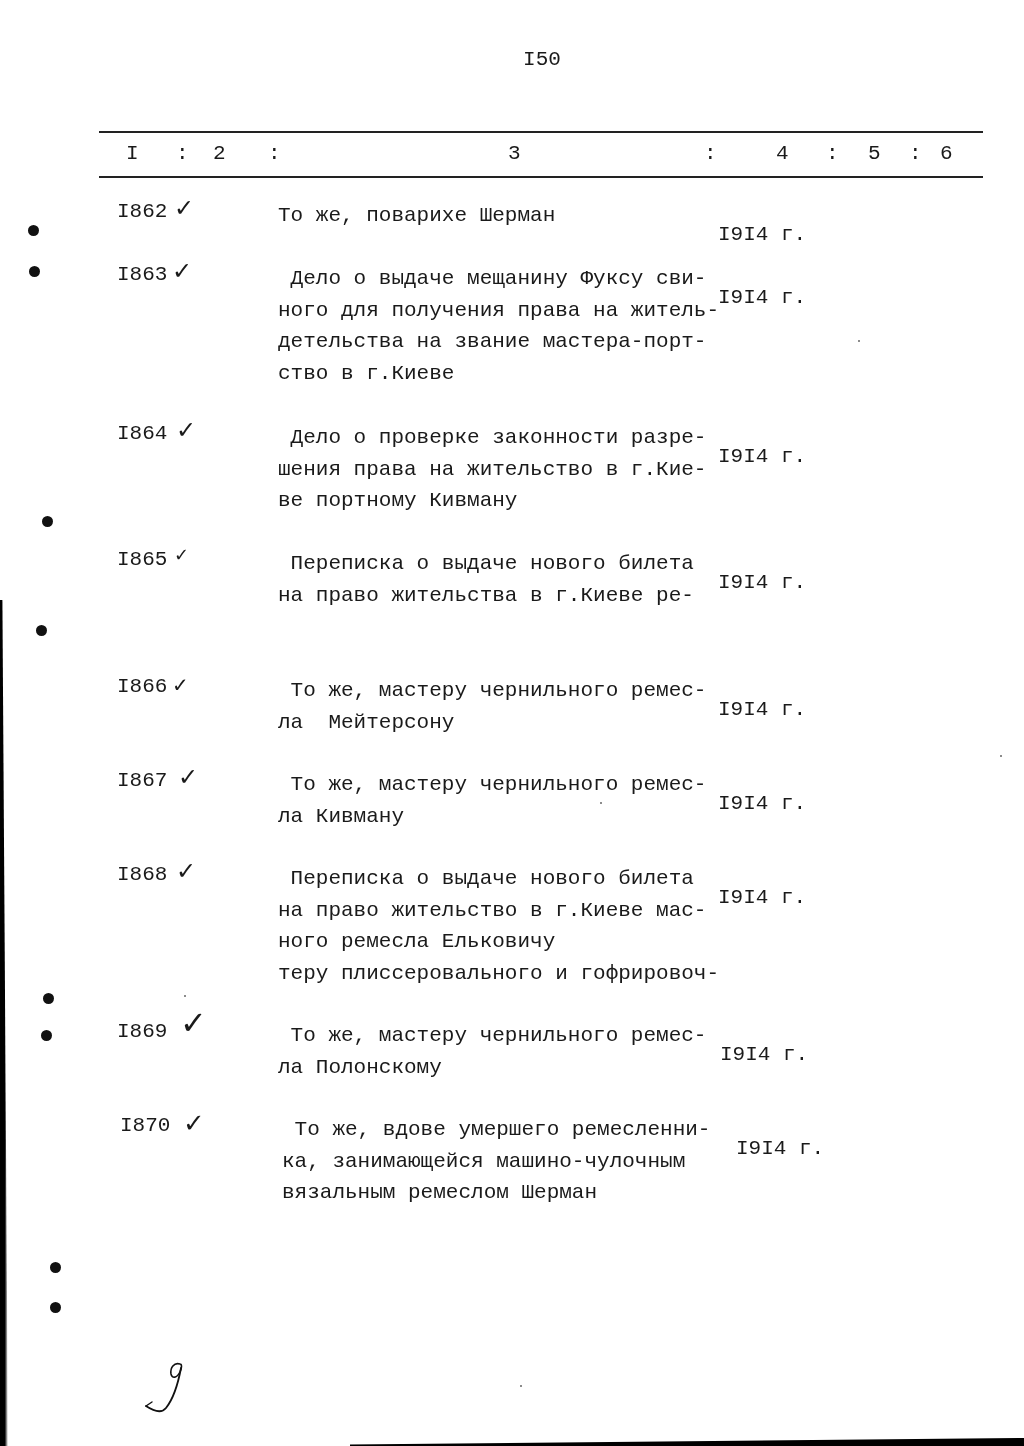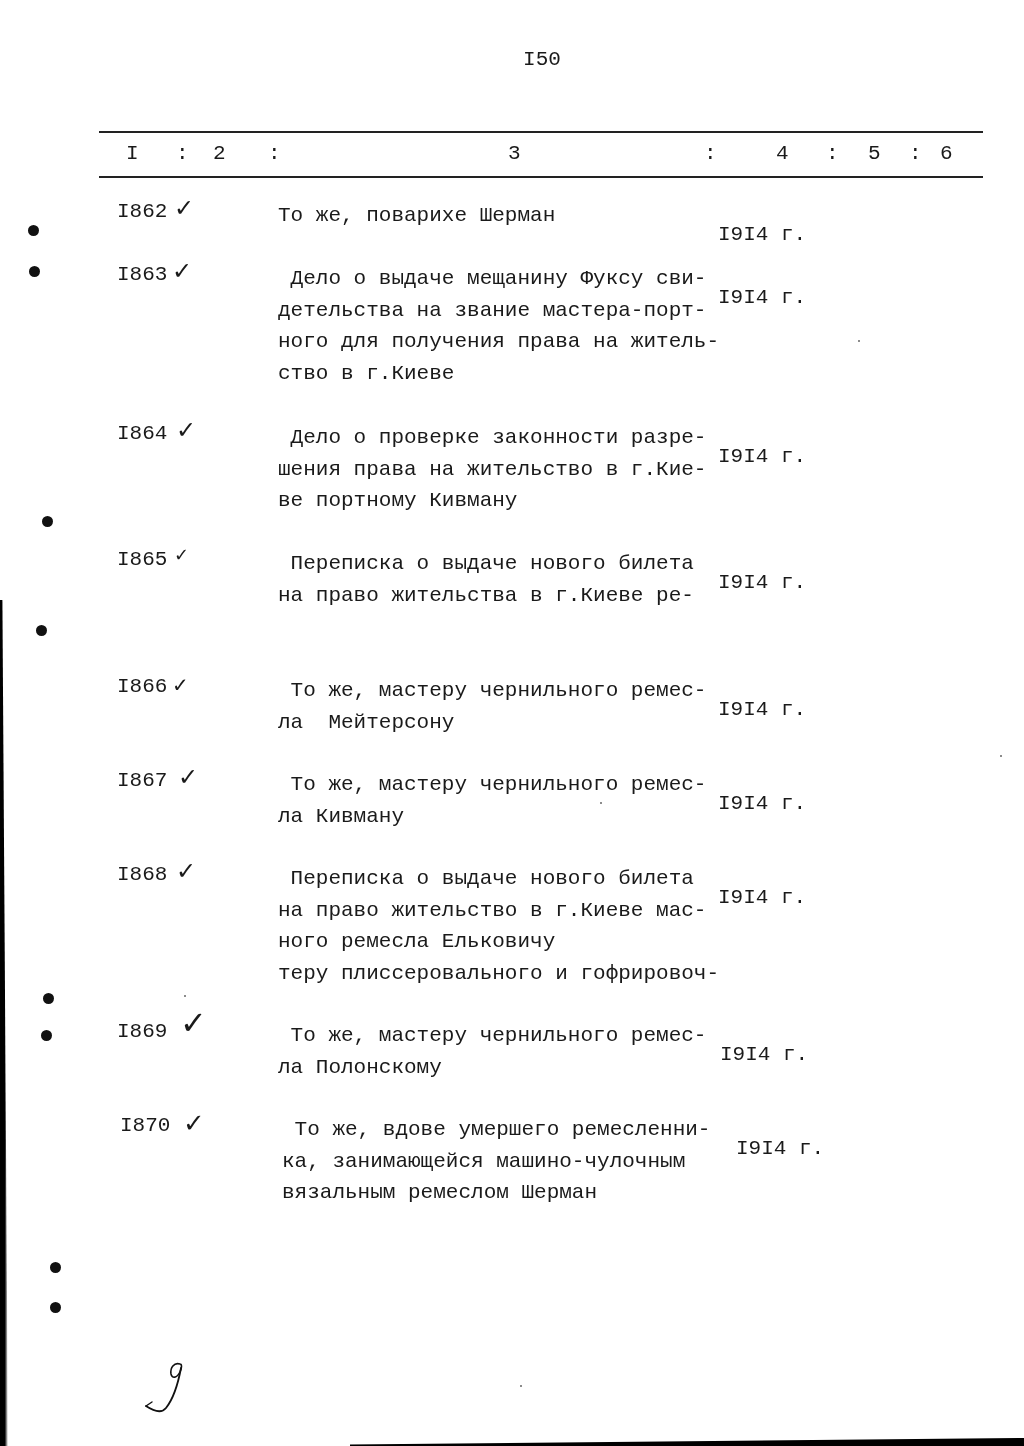--- a/index.html
+++ b/index.html
@@ -104,22 +104,22 @@
     <span class="line">То же, поварихе Шерман</span>
   </div>
   <span class="year" style="left:718px;">I9I4 г.</span>
 </div>
 
 <div class="entry" style="top:263px;">
   <span class="num">I863</span>
   <span class="check" style="left:172px;">✓</span>
   <div class="desc">
     <span class="line"> Дело о выдаче мещанину Фуксу сви-</span>
+    <span class="line">ного для получения права на житель-</span>
     <span class="line">детельства на звание мастера-порт-</span>
-    <span class="line">ного для получения права на житель-</span>
     <span class="line">ство в г.Киеве</span>
   </div>
   <span class="year" style="left:718px;">I9I4 г.</span>
 </div>
 
 <div class="entry" style="top:422px;">
   <span class="num">I864</span>
   <span class="check" style="left:176px;">✓</span>
   <div class="desc">
     <span class="line"> Дело о проверке законности разре-</span>

